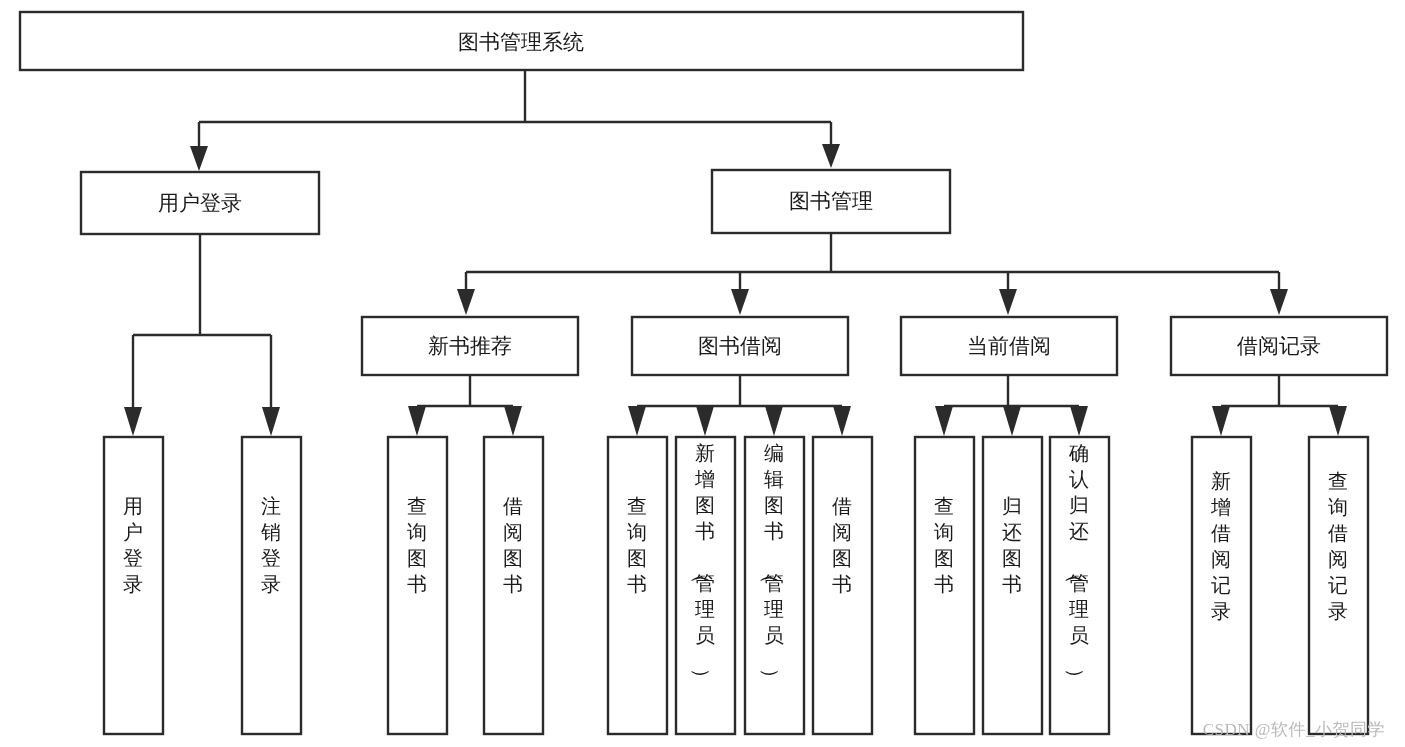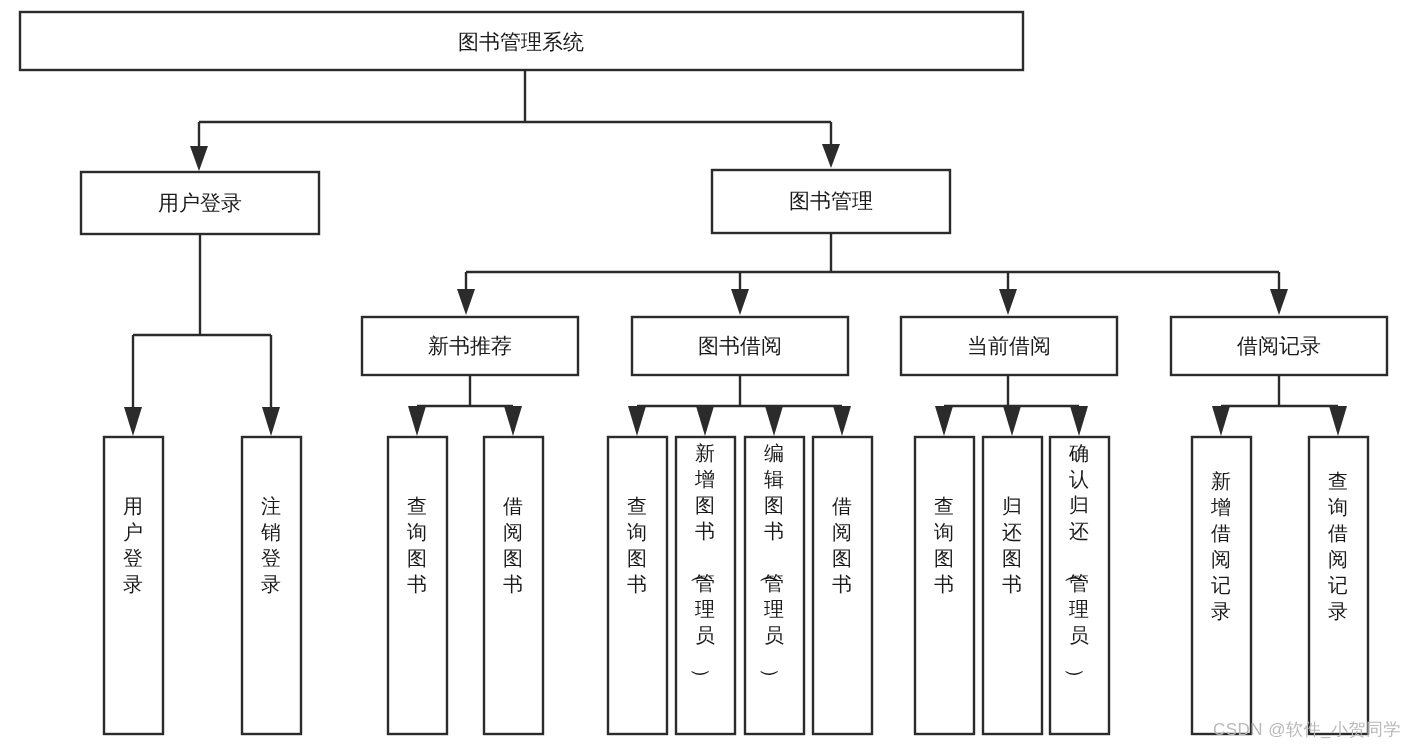--- a/index.html
+++ b/index.html
@@ -48,25 +48,25 @@
     dominant-baseline: middle;
   }
   .leaf-label {
     fill: #1a1a1a;
     font-family: "DejaVu Sans", "Liberation Sans", sans-serif;
     font-size: 20px;
     text-anchor: middle;
   }
   .watermark {
     position: absolute;
-    right: 4px;
+    right: 20px;
     bottom: 6px;
     color: #b9b9b9;
     font-size: 17px;
-    font-family: Liberation Sans, sans-serif;
+    font-family: Liberation Serif, serif;
     letter-spacing: 0.5px;
     white-space: nowrap;
     user-select: none;
   }
 </style>
 </head>
 <body>
 
 <div id="diagram-root">
 

